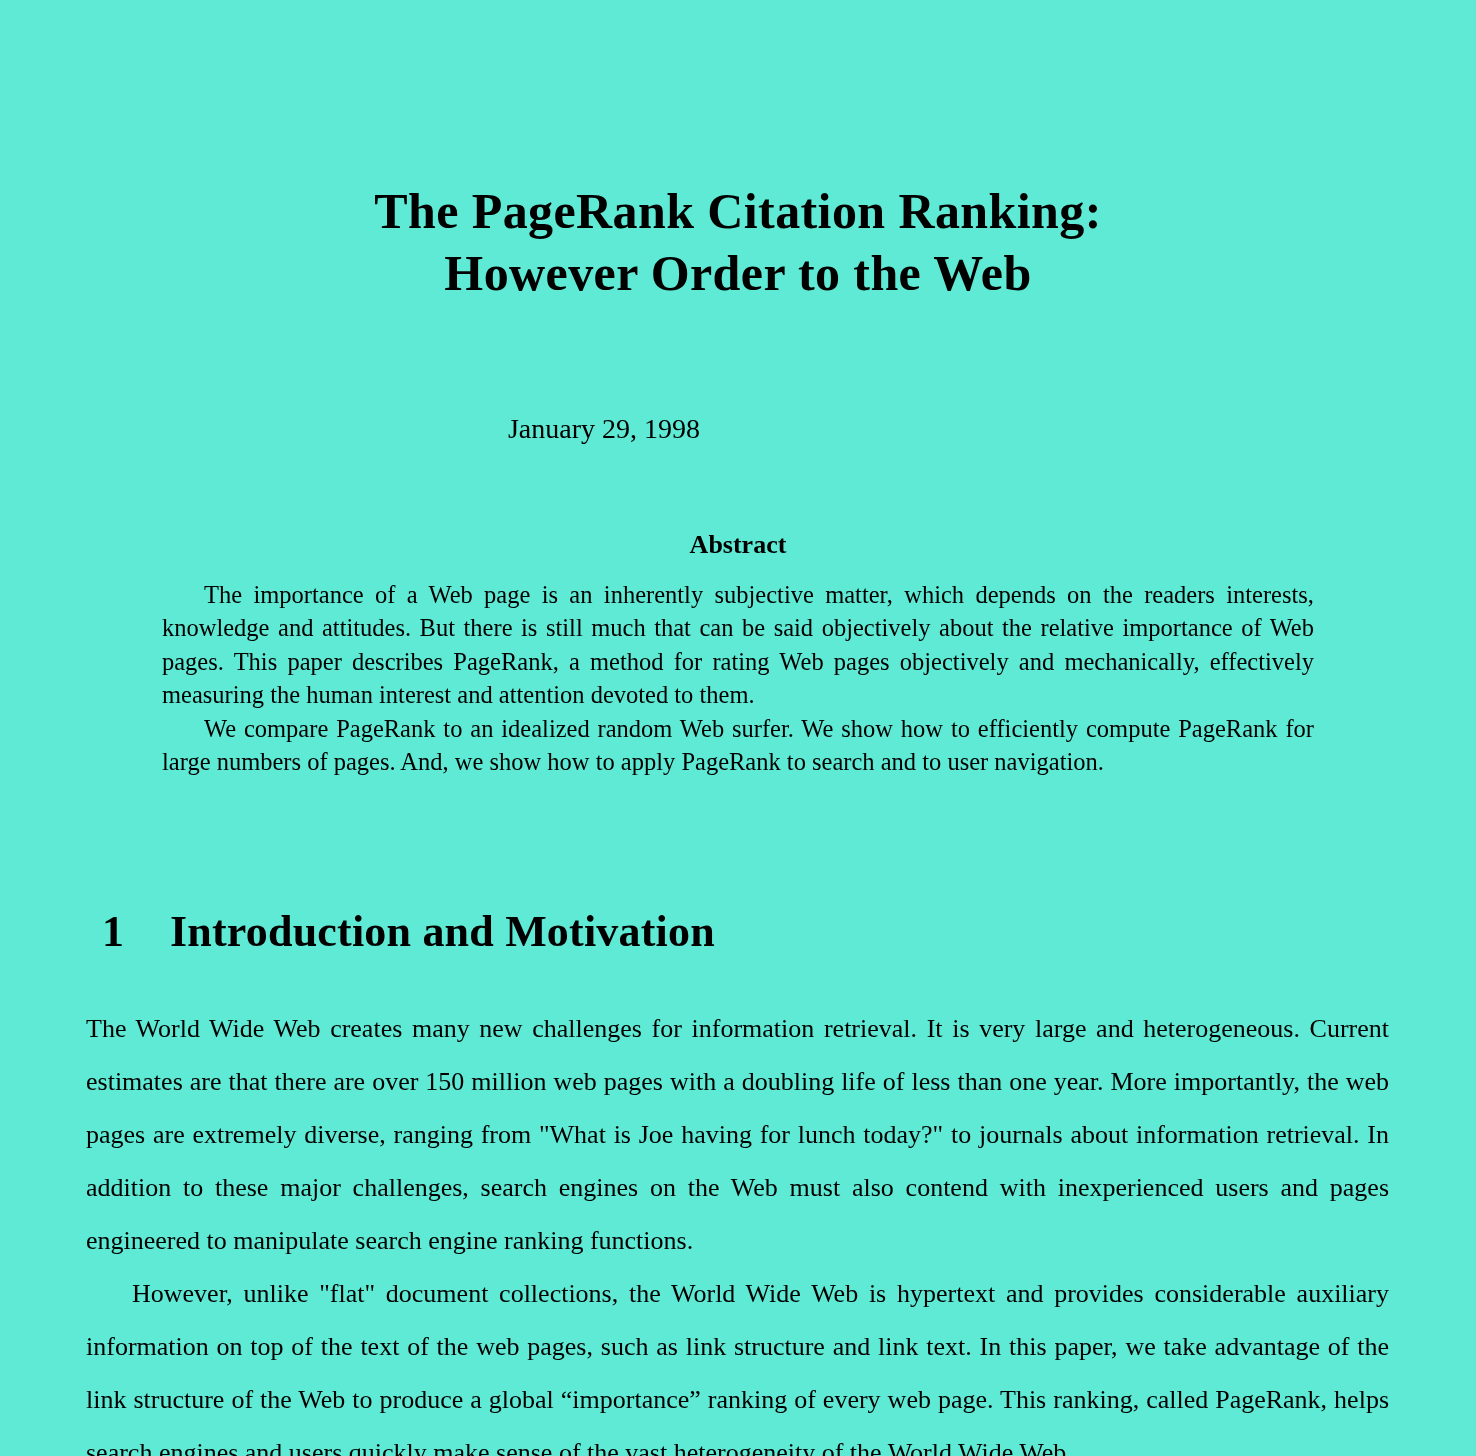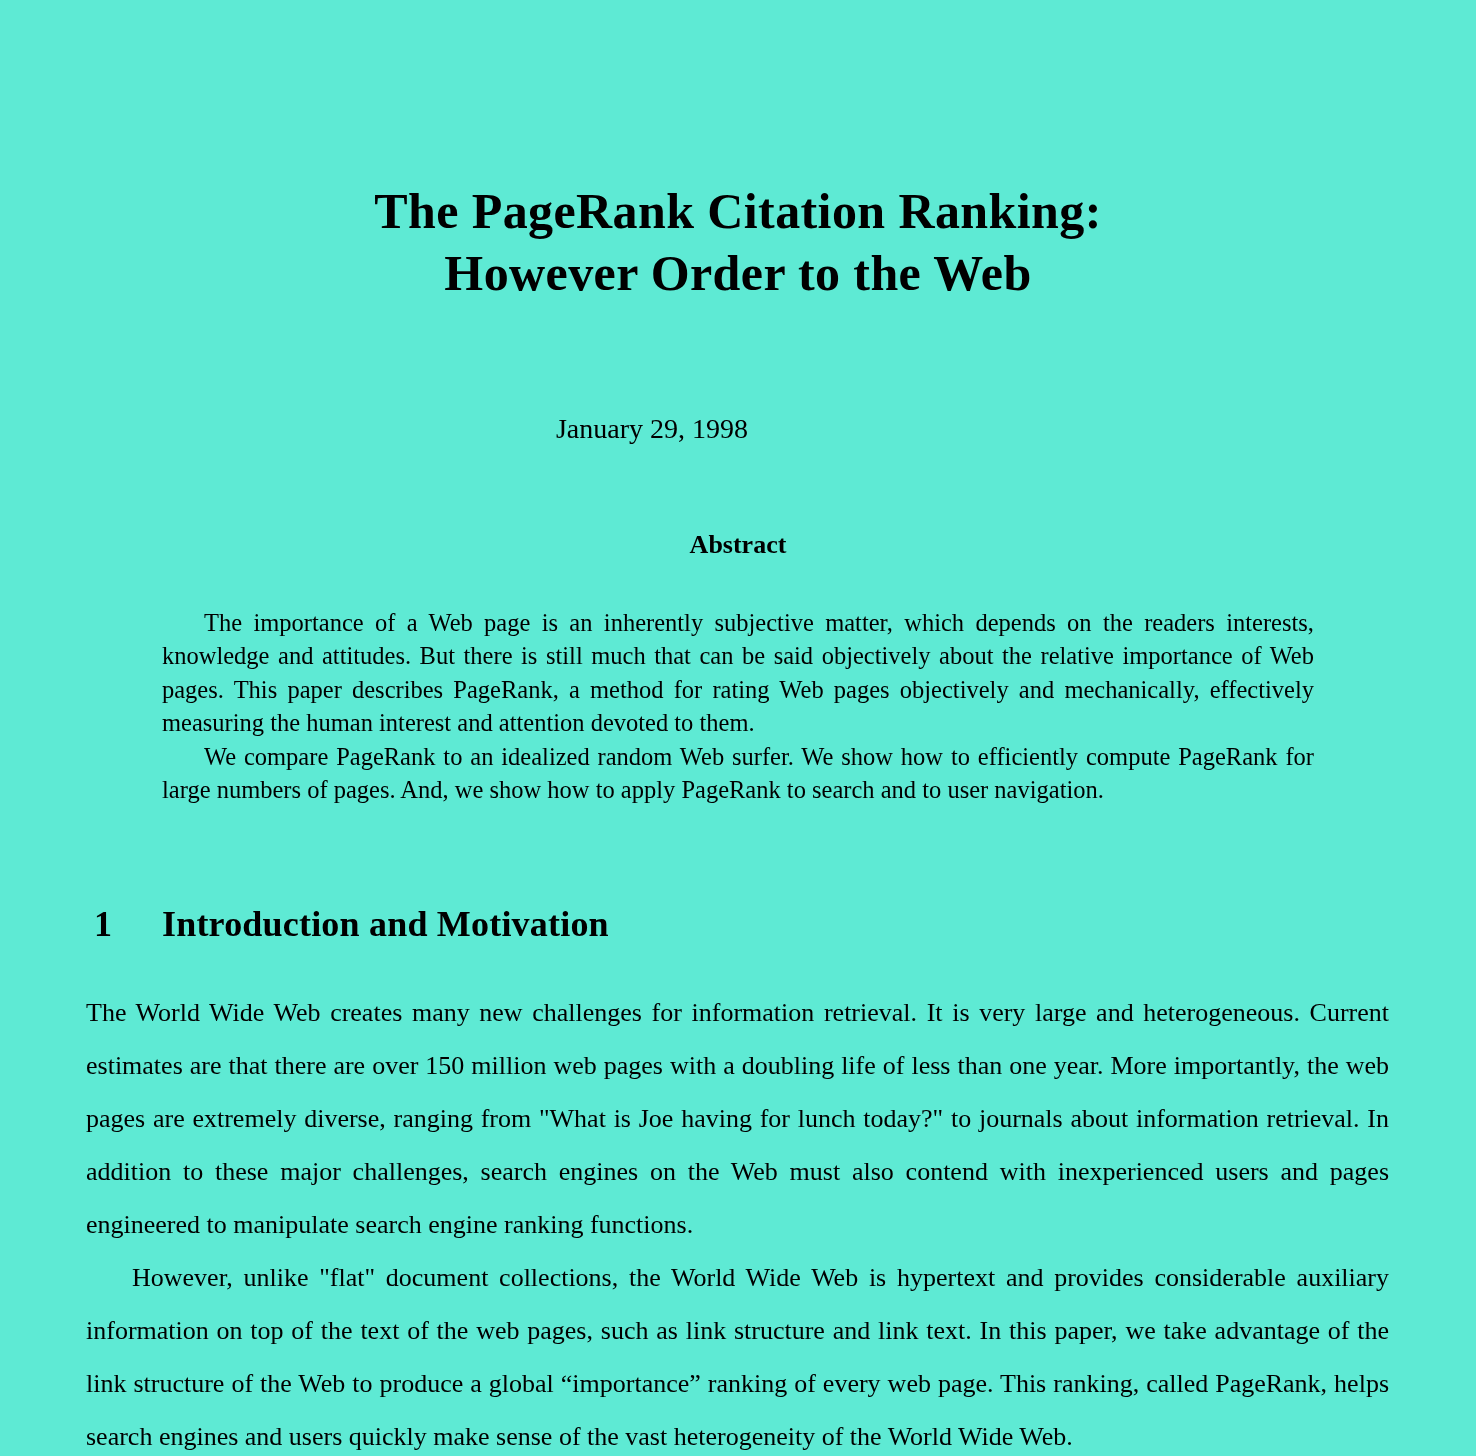--- a/index.html
+++ b/index.html
@@ -37,21 +37,20 @@
   }
 
   .date-line {
     position: absolute;
     left: 0;
     top: 411px;
     width: 1208px;
     text-align: center;
     font-size: 28px;
     line-height: 36px;
-    margin-left: 48px;
   }
 
   
   .abstract-heading {
     position: absolute;
     left: 0;
     top: 529px;
     width: 1476px;
     text-align: center;
     font-size: 26px;
@@ -60,37 +59,36 @@
   }
   .abstract-body {
     position: absolute;
     left: 162px;
     top: 578px;
     width: 1152px;
     font-size: 24.5px;
     line-height: 33.4px;
     text-align: justify;
     text-justify: inter-word;
-    margin-top: 28px;
   }
   .abstract-body p {
     margin: 0;
     text-indent: 42px;
   }
 
   
   .body-col {
     position: absolute;
     left: 86px;
     top: 893px;
     width: 1303px;
   }
   h1.section {
-    margin: 8px;
-    font-size: 36px;
+    margin: 16px;
+    font-size: 44px;
     font-weight: bold;
     line-height: 46px;
     letter-spacing: 0.2px;
   }
   h1.section .num {
     display: inline-block;
     width: 68px;
   }
   h2.subsection {
     margin: 0;

